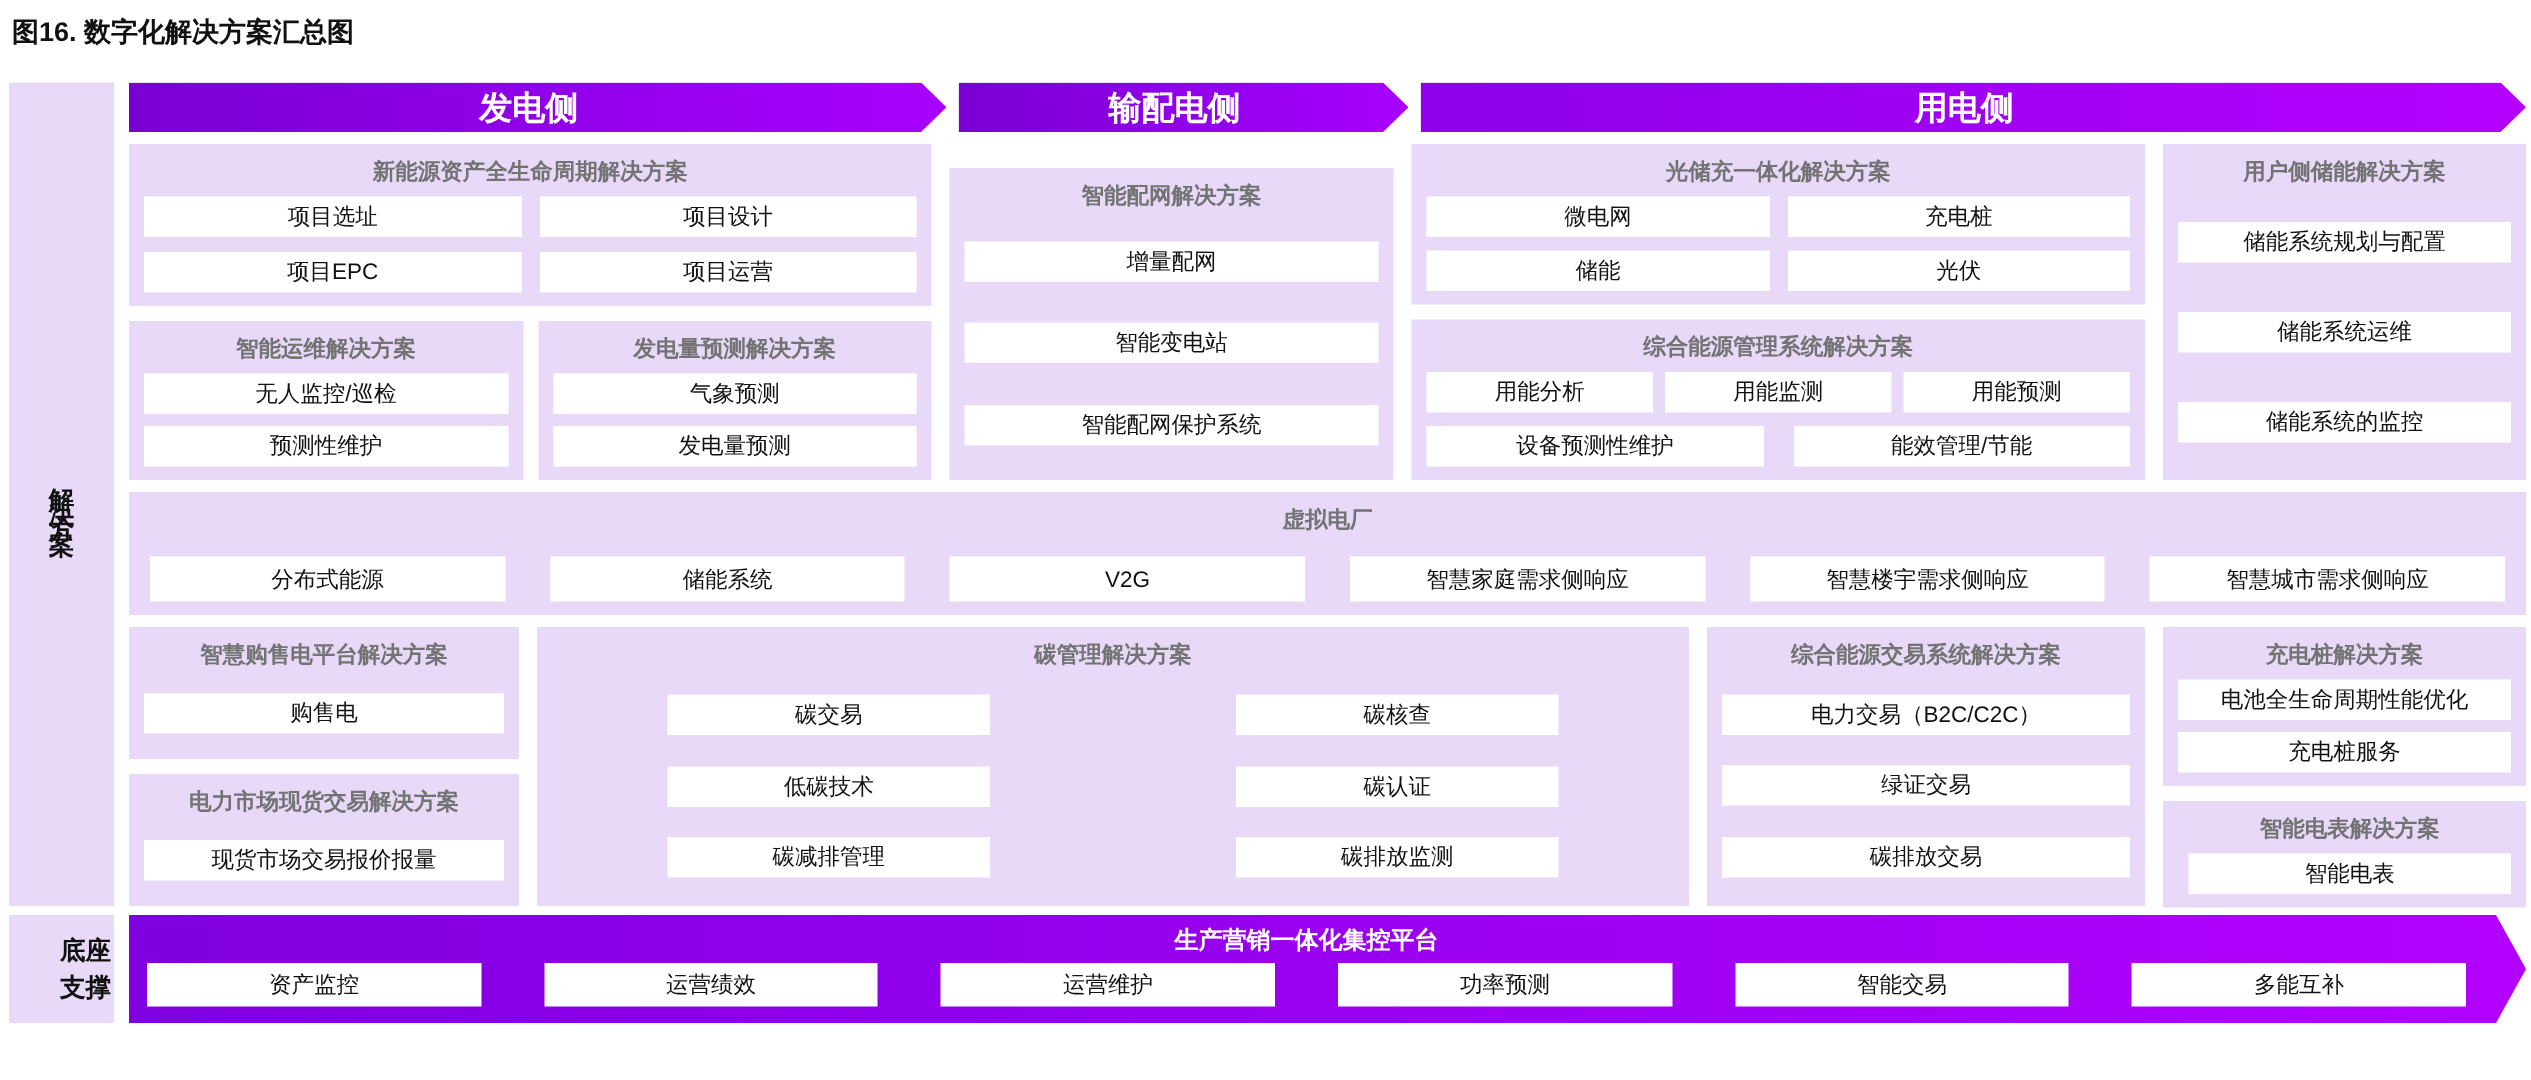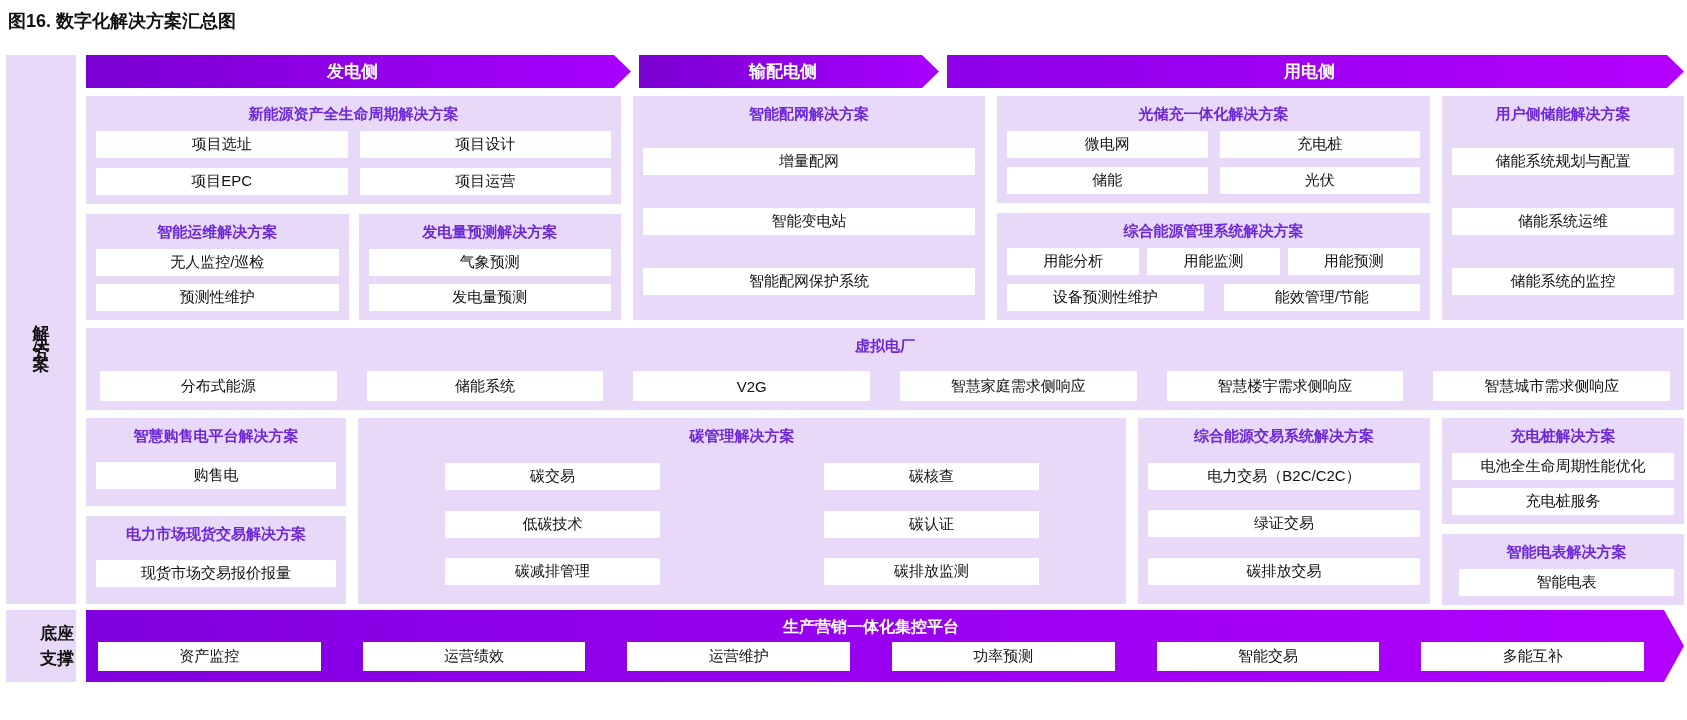--- a/index.html
+++ b/index.html
@@ -12,41 +12,41 @@
   .diagram { position: absolute; left: 6px; top: 55px; right: 3px; display: flex; flex-direction: column; gap: 6px; }
   .row-main { display: flex; gap: 10px; }
   .row-base { display: flex; gap: 10px; height: 72px; }
   .side { width: 70px; background: #e7d9f7; display: flex; align-items: center; justify-content: center; font-weight: 700; font-size: 17px; color: #111; }
   .vtext { writing-mode: vertical-rl; letter-spacing: 9px; }
   .base-text { width: 2.15em; text-align: center; line-height: 1.5; margin-left: 32px; }
   .content { flex: 1; display: flex; flex-direction: column; gap: 8px; }
 
   .arrows { display: flex; gap: 8px; height: 33px; }
   .arrow {
-    color: #fff; font-weight: 700; font-size: 17px;
+    color: #fff; font-weight: 700; font-size: 22px;
     display: flex; align-items: center; justify-content: center;
     background: linear-gradient(90deg, #7a00d2, #a800ff);
     clip-path: polygon(0 0, calc(100% - 17px) 0, 100% 50%, calc(100% - 17px) 100%, 0 100%);
     padding-right: 12px;
   }
   .a1 { width: 545px; }
   .a2 { width: 300px; }
   .a3 { flex: 1; background: linear-gradient(90deg, #8d00e8, #b400ff); }
 
   .r1 { display: flex; gap: 12px; height: 224px; }
   .colA { width: 535px; display: flex; flex-direction: column; gap: 10px; }
-  .colB { width: 352px; display: flex; }
+  .colB { width: 296px; display: flex; margin-top: 16px; }
   .colC { flex: 1; display: flex; flex-direction: column; gap: 10px; }
   .colD { width: 242px; display: flex; }
 
   .block { background: #e7d9f7; display: flex; flex-direction: column; padding: 5px 10px 9px; }
   .grow { flex: 1; }
   .grow-lg { flex: 1.15; }
   .grow-sm { flex: 0.85; padding-left: 17px; }
-  .bt { color: #6d28d9; font-weight: 700; font-size: 15px; text-align: center; padding: 4px 0 7px; }
+  .bt { color: #737373; font-weight: 700; font-size: 15px; text-align: center; padding: 4px 0 7px; }
   .wbox { background: #fff; display: flex; align-items: center; justify-content: center; font-size: 15px; min-height: 27px; text-align: center; }
 
   .grid2 { display: grid; grid-template-columns: 1fr 1fr; gap: 9px 12px; flex: 1; align-content: space-evenly; }
   .subrow { flex: 1; display: flex; gap: 10px; }
   .stack { flex: 1; display: flex; flex-direction: column; justify-content: space-evenly; gap: 8px; }
   .spread { flex: 1; display: flex; flex-direction: column; justify-content: space-around; }
 
   .em-rows { flex: 1; display: flex; flex-direction: column; justify-content: space-evenly; gap: 8px; }
   .row3cols { display: grid; grid-template-columns: 1fr 1fr 1fr; gap: 8px; }
   .row2cols { display: grid; grid-template-columns: 1fr 1fr; gap: 20px; }

